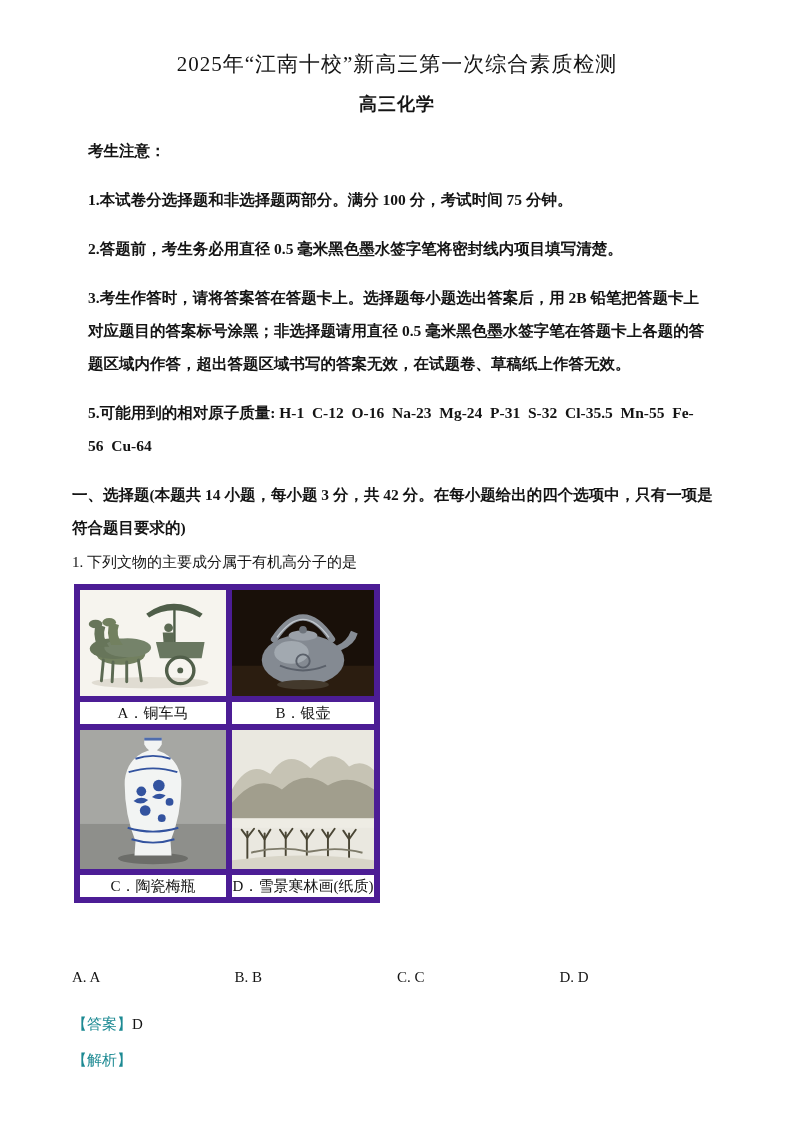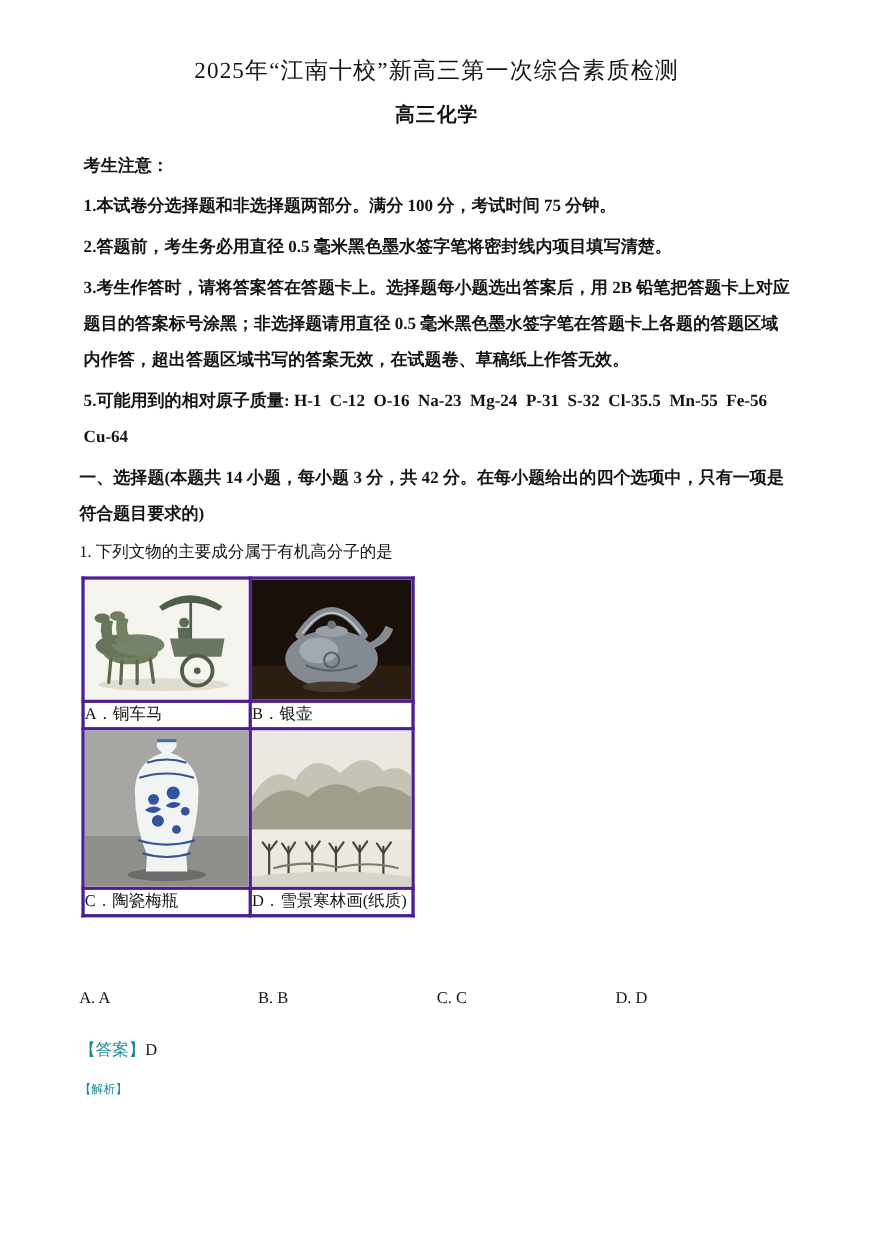--- a/index.html
+++ b/index.html
@@ -15,46 +15,46 @@
   .title {
     font-size: 21px; font-weight: normal; text-align: center;
     margin: 0 0 14px 0; letter-spacing: 1px;
   }
   .subtitle {
     font-size: 18px; font-weight: bold; text-align: center;
     margin: 0 0 18px 0; letter-spacing: 1px;
   }
 
   .notice p {
-    margin: 4px; font-size: 15.5px; line-height: 33px;
+    margin: 16px; font-size: 15.5px; line-height: 33px;
     font-weight: bold; white-space: pre-wrap;
   }
   .section-heading {
     margin: 0; font-size: 15.5px; line-height: 33px; font-weight: bold;
   }
   .stem {
     margin: 3px 0 7px 0; font-size: 15px; line-height: 30px; font-weight: normal;
   }
 
   table.artifacts { border-collapse: collapse; margin-left: 2px; }
-  table.artifacts td { border: 3px solid #4c1d95; padding: 0; }
+  table.artifacts td { border: 6px solid #4c1d95; padding: 0; text-align: center; }
   td.col-a { width: 152px; }
   td.col-b { width: 148px; }
   td.img-cell { height: 112px; }
   td.img-cell-tall { height: 145px; }
   td.img-cell svg, td.img-cell-tall svg { display: block; width: 100%; height: 100%; }
   td.label-cell {
     font-size: 15px; line-height: 22px; padding: 8px 9px; vertical-align: top;
   }
 
   .choices { display: flex; margin-top: 64px; font-size: 15px; line-height: 20px; }
   .choices span { width: 163px; }
 
   .answer-line { margin: 26px 0 0 0; font-size: 15px; line-height: 22px; }
-  .analysis-line { margin: 14px 0 0 0; font-size: 11px; line-height: 22px; }
+  .analysis-line { margin: 14px 0 0 0; font-size: 15px; line-height: 22px; }
   .teal { color: #1d8a93; }
 </style>
 </head>
 <body>
 
 <div class="page">
 
   <h1 class="title">2025年“江南十校”新高三第一次综合素质检测</h1>
   <h2 class="subtitle">高三化学</h2>
 

